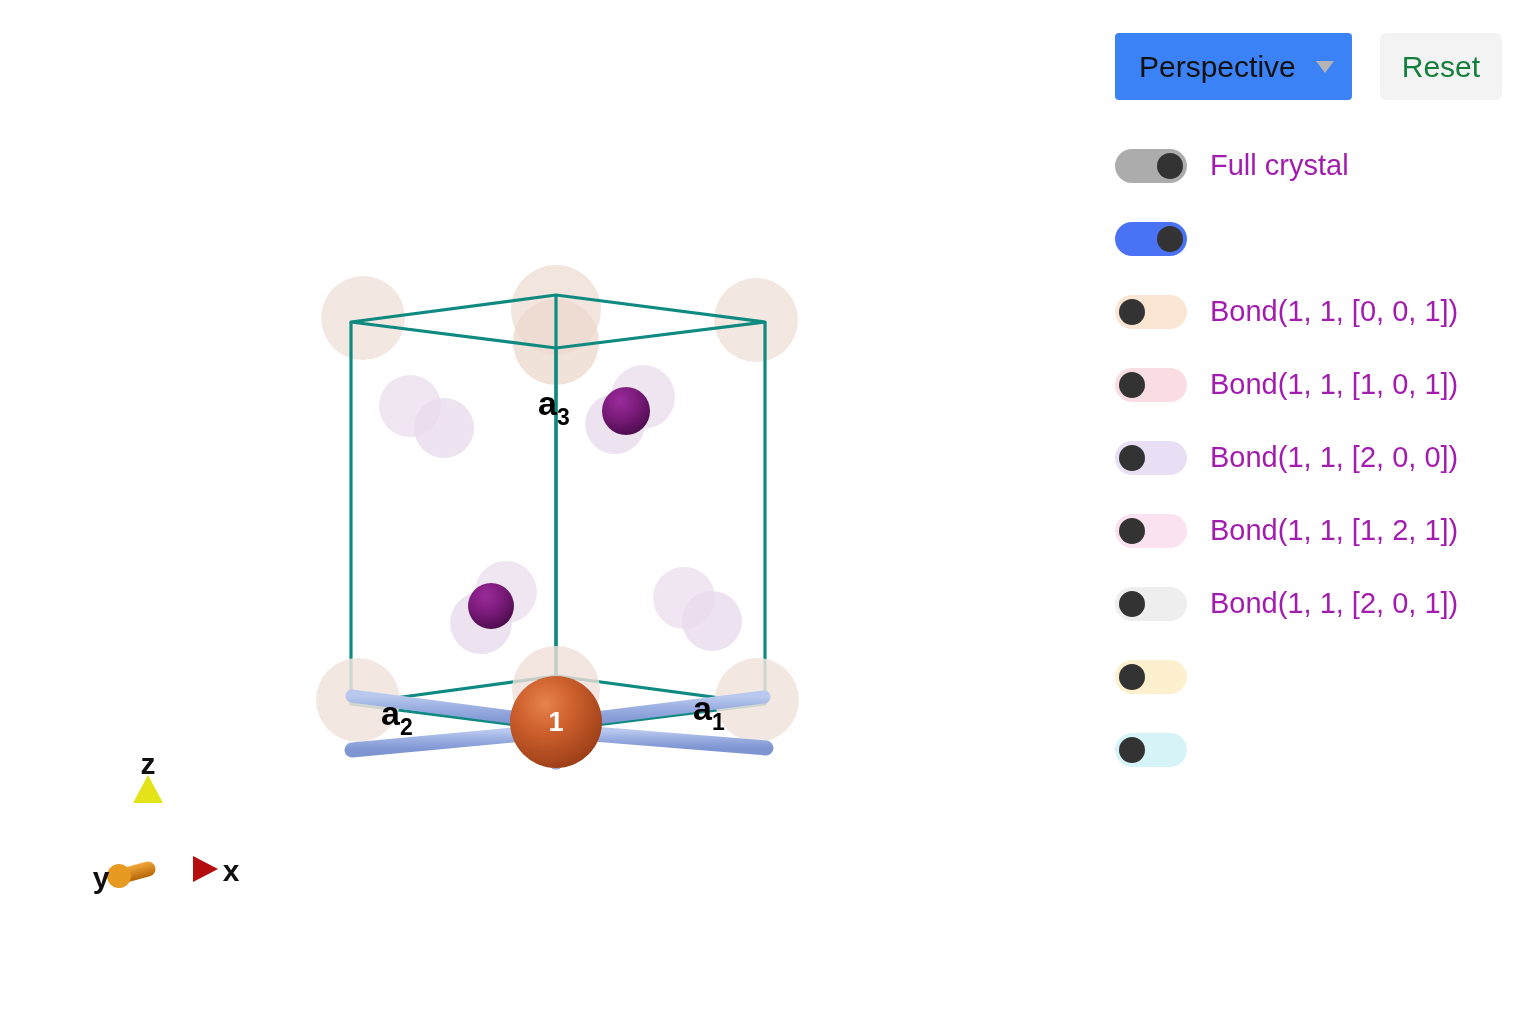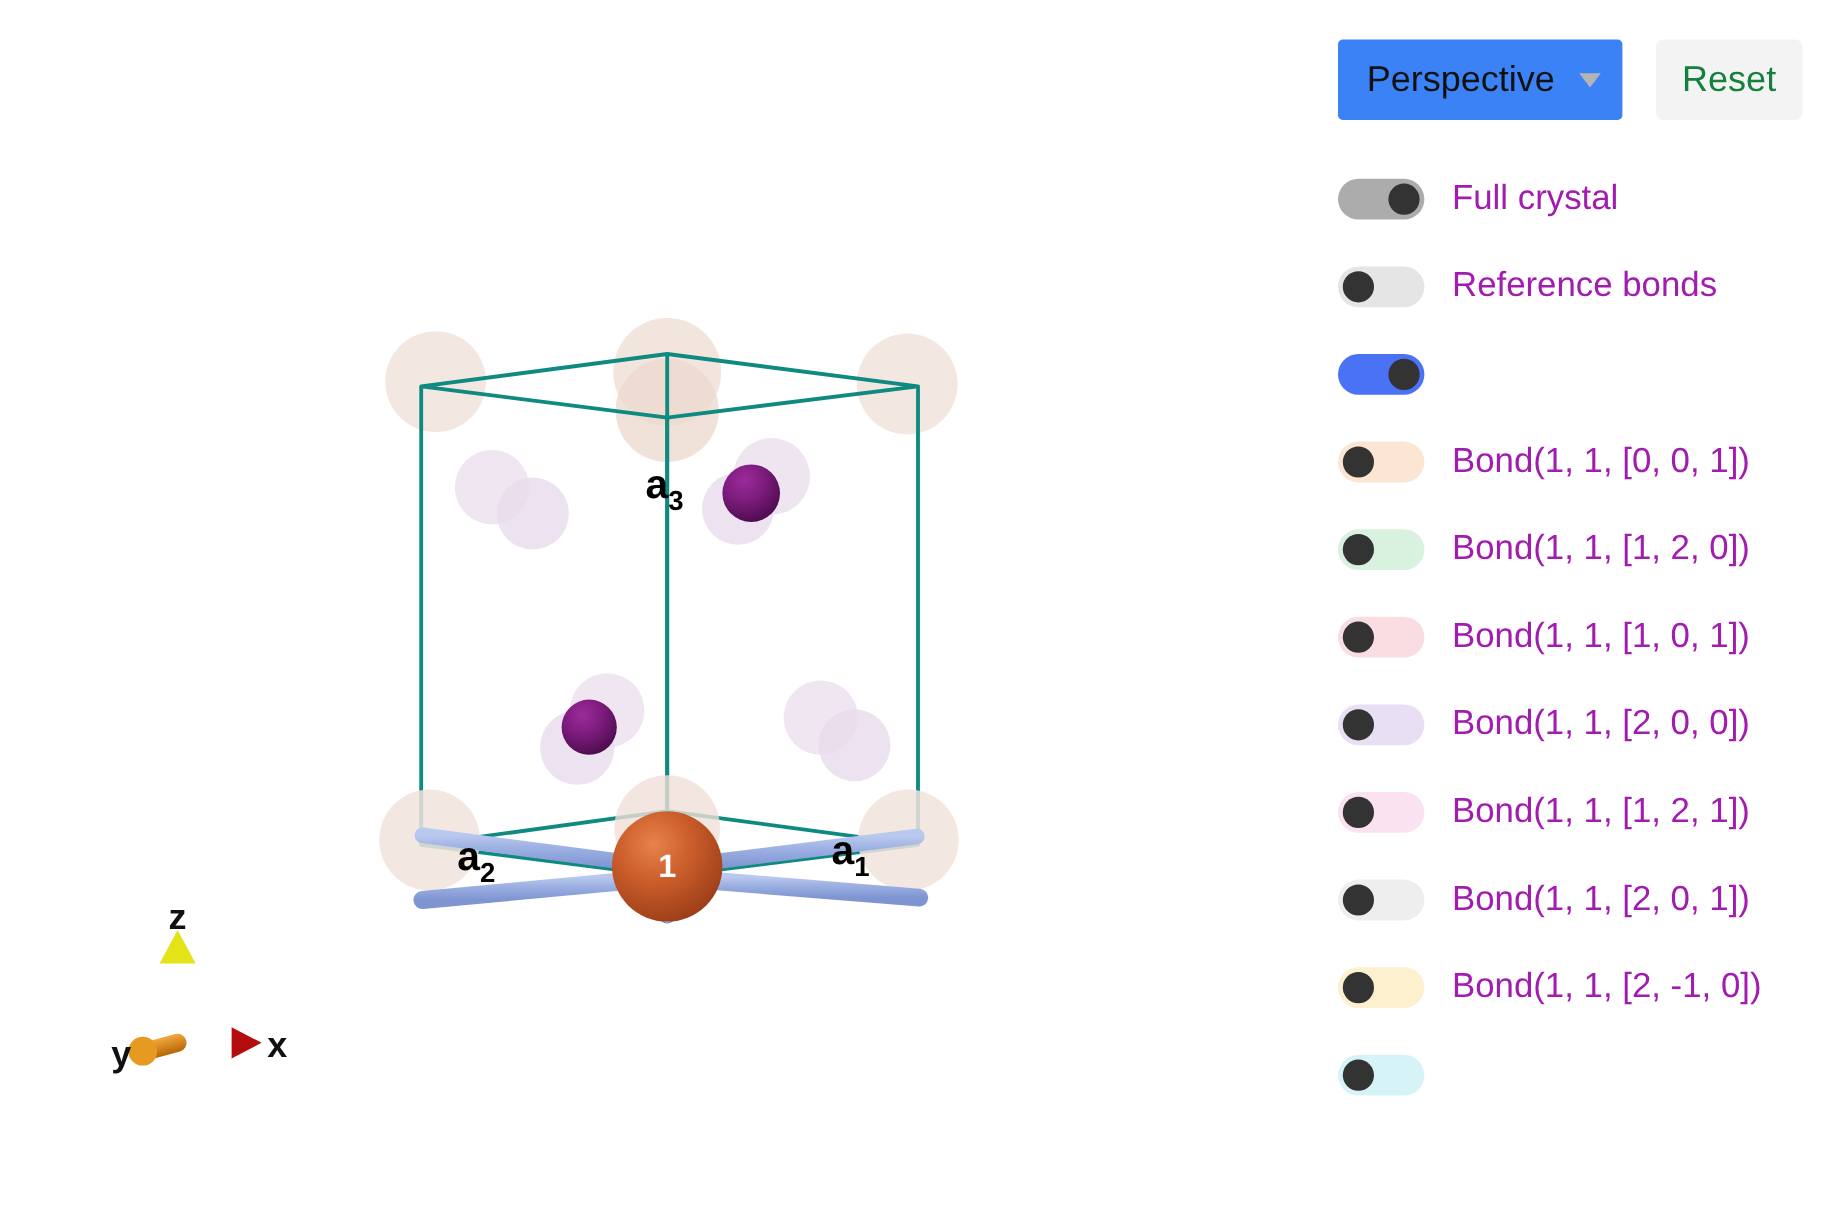--- a/index.html
+++ b/index.html
@@ -290,43 +290,31 @@
   </div>
 
   <div id="toggle-list">
       <div class="toggle-row">
         <div class="track" style="background: rgb(172, 172, 172);">
           <div class="knob on"></div>
         </div>
         <span class="toggle-text">Full crystal</span>
       </div>
       <div class="toggle-row">
-        <div class="track" style="background: rgb(229, 229, 229);">
-          <div class="knob off"></div>
-        </div>
-        <span class="toggle-text">Reference bonds</span>
-      </div>
-      <div class="toggle-row">
         <div class="track" style="background: rgb(74, 114, 245);">
           <div class="knob on"></div>
         </div>
       </div>
       <div class="toggle-row">
         <div class="track" style="background: rgb(251, 230, 212);">
           <div class="knob off"></div>
         </div>
         <span class="toggle-text">Bond(1, 1, [0, 0, 1])</span>
       </div>
       <div class="toggle-row">
-        <div class="track" style="background: rgb(217, 242, 224);">
-          <div class="knob off"></div>
-        </div>
-        <span class="toggle-text">Bond(1, 1, [1, 2, 0])</span>
-      </div>
-      <div class="toggle-row">
         <div class="track" style="background: rgb(250, 221, 226);">
           <div class="knob off"></div>
         </div>
         <span class="toggle-text">Bond(1, 1, [1, 0, 1])</span>
       </div>
       <div class="toggle-row">
         <div class="track" style="background: rgb(232, 223, 244);">
           <div class="knob off"></div>
         </div>
         <span class="toggle-text">Bond(1, 1, [2, 0, 0])</span>
@@ -340,21 +328,20 @@
       <div class="toggle-row">
         <div class="track" style="background: rgb(238, 238, 238);">
           <div class="knob off"></div>
         </div>
         <span class="toggle-text">Bond(1, 1, [2, 0, 1])</span>
       </div>
       <div class="toggle-row">
         <div class="track" style="background: rgb(253, 240, 207);">
           <div class="knob off"></div>
         </div>
-        <span class="toggle-text">Bond(1, 1, [2, -1, 0])</span>
       </div>
       <div class="toggle-row">
         <div class="track" style="background: rgb(214, 244, 247);">
           <div class="knob off"></div>
         </div>
       </div>
     </div>
 
 </div>
 

